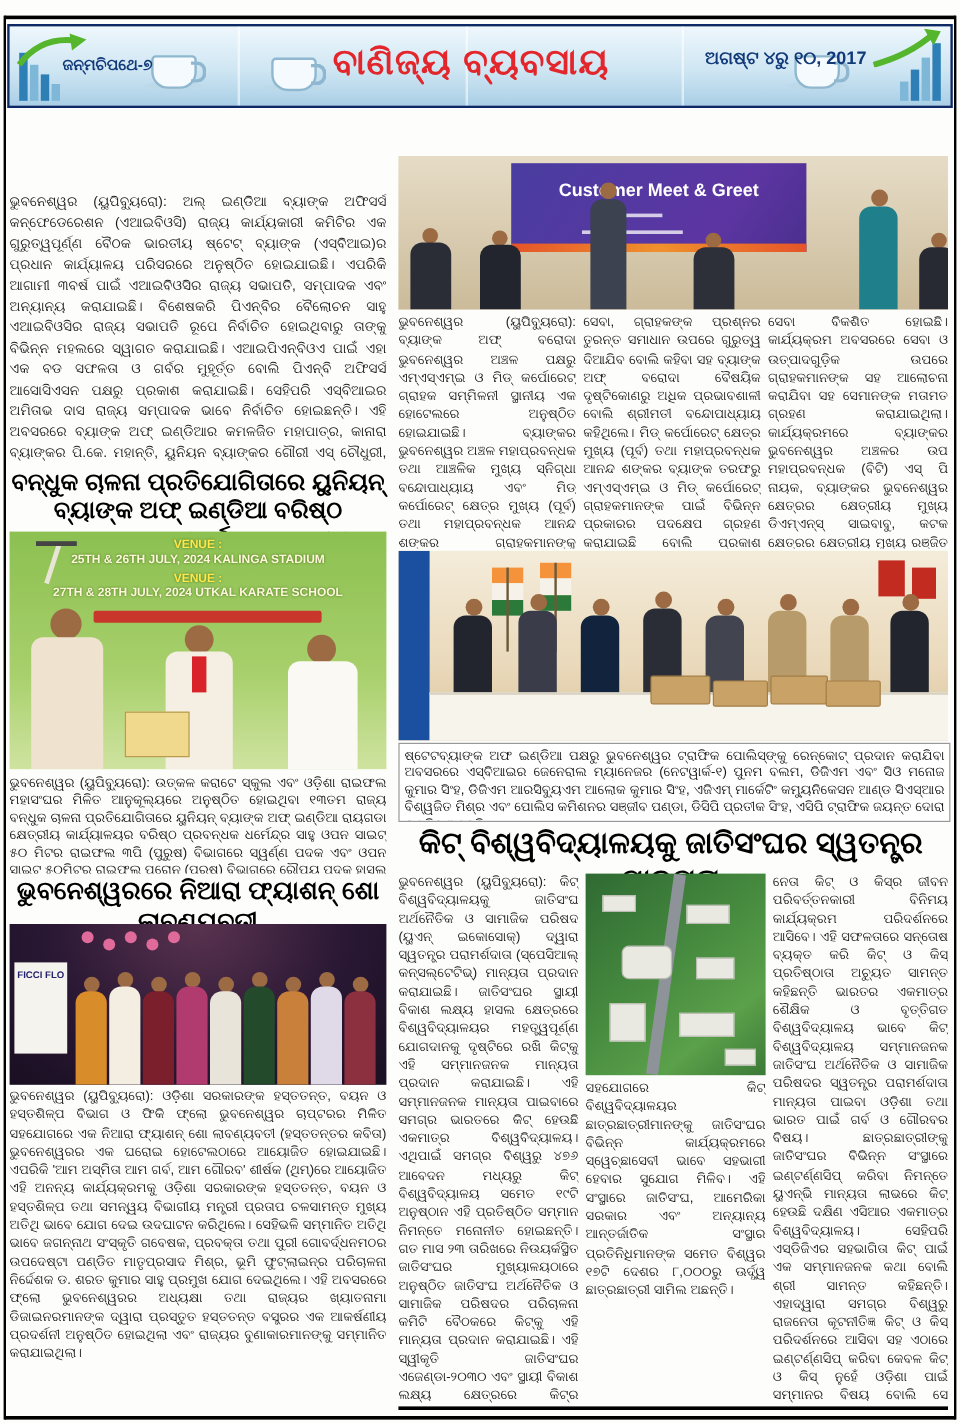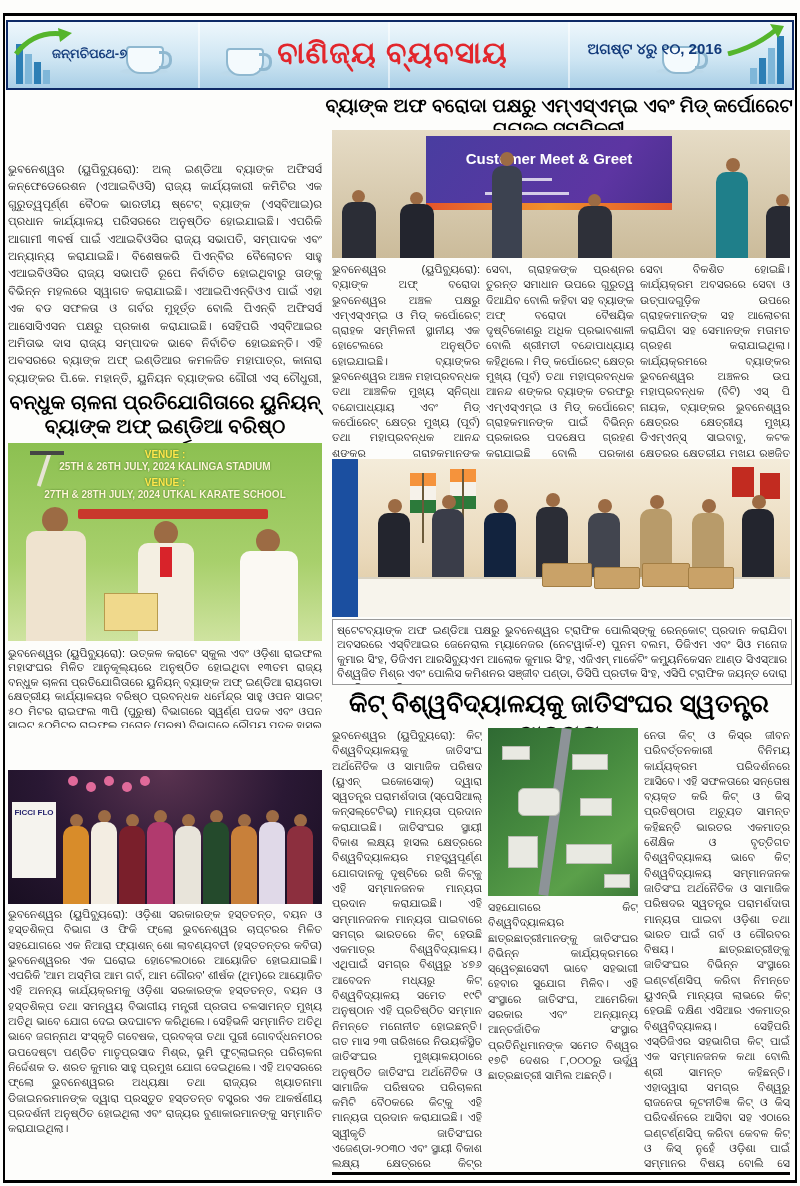--- a/index.html
+++ b/index.html
@@ -97,21 +97,21 @@
 
     <div class="mh-saucer" style="left:112px;top:46px"></div>
     <div class="mh-cup" style="left:118px;top:24px"></div>
     <div class="mh-saucer" style="left:212px;top:48px"></div>
     <div class="mh-cup" style="left:218px;top:26px"></div>
     <div class="mh-saucer" style="left:648px;top:46px"></div>
     <div class="mh-cup" style="left:654px;top:24px"></div>
 
     <div class="abs mh-side" style="left:44px;top:24px;font-size:13px">ଜନ୍ମଚିପଥେ-୭</div>
     <div class="abs mh-title" style="left:0;right:15px;top:14px;text-align:center;color:#e2262c">ବାଣିଜ୍ୟ ବ୍ୟବସାୟ</div>
-    <div class="abs mh-side" style="right:70px;top:18px;font-size:15px">ଅଗଷ୍ଟ ୪ରୁ ୧୦, 2016</div>
+    <div class="abs mh-side" style="right:70px;top:18px;font-size:15px">ଅଗଷ୍ଟ ୪ରୁ ୧୦, 2017</div>
   </div>
 
   <div class="abs bodytxt" style="left:8px;top:161px;width:314px;height:227px;font-size:11.5px;line-height:17.4px">ଭୁବନେଶ୍ୱର (ୟୁପିବ୍ୟୁରୋ): ଅଲ୍ ଇଣ୍ଡିଆ ବ୍ୟାଙ୍କ ଅଫିସର୍ସ କନ୍‌ଫେଡେରେଶନ (ଏଆଇବିଓସି) ରାଜ୍ୟ କାର୍ଯ୍ୟକାରୀ କମିଟିର ଏକ ଗୁରୁତ୍ୱପୂର୍ଣ୍ଣ ବୈଠକ ଭାରତୀୟ ଷ୍ଟେଟ୍ ବ୍ୟାଙ୍କ (ଏସ୍‌ବିଆଇ)ର ପ୍ରଧାନ କାର୍ଯ୍ୟାଳୟ ପରିସରରେ ଅନୁଷ୍ଠିତ ହୋଇଯାଇଛି। ଏପରିକି ଆଗାମୀ ୩ବର୍ଷ ପାଇଁ ଏଆଇବିଓସିର ରାଜ୍ୟ ସଭାପତି, ସମ୍ପାଦକ ଏବଂ ଅନ୍ୟାନ୍ୟ କରାଯାଇଛି। ବିଶେଷକରି ପିଏନ୍‌ବିର ବୈଲୋଚନ ସାହୁ ଏଆଇବିଓସିର ରାଜ୍ୟ ସଭାପତି ରୂପେ ନିର୍ବାଚିତ ହୋଇଥିବାରୁ ତାଙ୍କୁ ବିଭିନ୍ନ ମହଲରେ ସ୍ୱାଗତ କରାଯାଇଛି। ଏଆଇପିଏନ୍‌ବିଓଏ ପାଇଁ ଏହା ଏକ ବଡ ସଫଳତା ଓ ଗର୍ବର ମୁହୂର୍ତ୍ତ ବୋଲି ପିଏନ୍‌ବି ଅଫିସର୍ସ ଆସୋସିଏସନ ପକ୍ଷରୁ ପ୍ରକାଶ କରାଯାଇଛି। ସେହିପରି ଏସ୍‌ବିଆଇର ଅମିତାଭ ଦାସ ରାଜ୍ୟ ସମ୍ପାଦକ ଭାବେ ନିର୍ବାଚିତ ହୋଇଛନ୍ତି। ଏହି ଅବସରରେ ବ୍ୟାଙ୍କ ଅଫ୍ ଇଣ୍ଡିଆର କମଳଜିତ ମହାପାତ୍ର, କାନାରା ବ୍ୟାଙ୍କର ପି.କେ. ମହାନ୍ତି, ୟୁନିୟନ ବ୍ୟାଙ୍କର ଗୌରୀ ଏସ୍ ଚୌଧୁରୀ, ଇଣ୍ଡିଆନ୍ ବ୍ୟାଙ୍କର ସମିତ ପଟ୍ଟନାୟକ, ଆରଓବିର ସଚିତ ପଟ୍ଟନାୟକ, ୟୁକୋ ବ୍ୟାଙ୍କର ସୁକାନ୍ତ ଛାଟୋଇ, ଫେଡେରାଲ ବ୍ୟାଙ୍କର ସୌମେନ୍ଦ୍ର ଦଳାଇ, ଓଡ଼ିଶା ଗ୍ରାମ୍ୟ ବ୍ୟାଙ୍କର ବିରଜା କରଙ୍କ ସମେତ କାର୍ଯ୍ୟକାରୀ କମିଟିର ସଦସ୍ୟମାନେ ଉପସ୍ଥିତ ଥିଲେ। ଭାରତୀୟ ଷ୍ଟେଟ୍ ବ୍ୟାଙ୍କର ରାଜ୍ୟ ସାଧାରଣ ସମ୍ପାଦକ ଅରୁଣ କୁମାର ଏହି ବୈଠକ ପରିଚାଳନା ସହ ନିର୍ବାଚନକୁ ମଧ୍ୟ ସୁଚାରୁ ରୂପେ ପାଳନ କରିଥିଲେ।</div>
 
   <div class="abs headline" style="left:8px;top:390px;width:314px;font-size:20px">ବନ୍ଧୁକ ଚାଳନା ପ୍ରତିଯୋଗିତାରେ ୟୁନିୟନ୍ ବ୍ୟାଙ୍କ ଅଫ୍ ଇଣ୍ଡିଆ ବରିଷ୍ଠ ପ୍ରବନ୍ଧକଙ୍କ ସ୍ୱର୍ଣ୍ଣ ପଦକ ହାସଲ</div>
 
   <div class="photo ph-shoot" style="left:8px;top:443px;width:314px;height:198px">
     <div class="shoot-txt" style="top:6px">VENUE :</div>
     <div class="shoot-txt" style="top:18px;color:#fff7d9">25TH &amp; 26TH JULY, 2024 KALINGA STADIUM</div>
     <div class="shoot-txt" style="top:34px">VENUE :</div>
@@ -125,20 +125,21 @@
     <div class="person" style="left:18px;top:88px;width:60px;height:110px;background:#efe3cf"></div>
     <div class="head" style="left:146px;top:78px;width:24px;height:24px"></div>
     <div class="person" style="left:130px;top:100px;width:56px;height:98px;background:#f4efe2"></div>
     <div class="abs" style="left:152px;top:104px;width:12px;height:30px;background:#d8232a"></div>
     <div class="head" style="left:248px;top:86px;width:24px;height:24px"></div>
     <div class="person" style="left:232px;top:108px;width:58px;height:90px;background:#fbf9f3"></div>
     <div class="abs" style="left:96px;top:150px;width:52px;height:36px;background:#f0d98c;border:1px solid #b79b4e"></div>
   </div>
   <div class="abs caption" style="left:8px;top:646px;width:314px;height:82px">ଭୁବନେଶ୍ୱର (ୟୁପିବ୍ୟୁରୋ): ଉତ୍କଳ କରାଟେ ସ୍କୁଲ ଏବଂ ଓଡ଼ିଶା ରାଇଫଲ ମହାସଂଘର ମିଳିତ ଆନୁକୂଲ୍ୟରେ ଅନୁଷ୍ଠିତ ହୋଇଥିବା ୧୩ତମ ରାଜ୍ୟ ବନ୍ଧୁକ ଚାଳନା ପ୍ରତିଯୋଗିତାରେ ୟୁନିୟନ୍ ବ୍ୟାଙ୍କ ଅଫ୍ ଇଣ୍ଡିଆ ରାୟଗଡା କ୍ଷେତ୍ରୀୟ କାର୍ଯ୍ୟାଳୟର ବରିଷ୍ଠ ପ୍ରବନ୍ଧକ ଧର୍ମେନ୍ଦ୍ର ସାହୁ ଓପନ ସାଇଟ୍ ୫୦ ମିଟର ରାଇଫଲ ୩ପି (ପୁରୁଷ) ବିଭାଗରେ ସ୍ୱର୍ଣ୍ଣ ପଦକ ଏବଂ ଓପନ ସାଇଟ୍ ୫୦ମିଟର ରାଇଫଲ ପ୍ରୋନ୍ (ପୁରୁଷ) ବିଭାଗରେ ରୌପ୍ୟ ପଦକ ହାସଲ କରିଛନ୍ତି। ଏହି ସଫଳତା ପାଇଁ ଶ୍ରୀ ସାହୁଙ୍କୁ ଓଡ଼ିଶା ରାଇଫଲ ମହାସଂଘ ପକ୍ଷରୁ ସମ୍ମାନିତ କରାଯାଇଛି।</div>
 
+  <div class="abs headline" style="left:8px;top:730px;width:314px;font-size:21px">ଭୁବନେଶ୍ୱରରେ ନିଆରା ଫ୍ୟାଶନ୍ ଶୋ ଲାବଣ୍ୟବତୀ</div>
 
   <div class="photo ph-fash" style="left:8px;top:770px;width:314px;height:134px">
     <div class="garland" style="left:60px;top:6px"></div>
     <div class="garland" style="left:78px;top:12px"></div>
     <div class="garland" style="left:96px;top:6px"></div>
     <div class="garland" style="left:114px;top:12px"></div>
     <div class="garland" style="left:132px;top:6px"></div>
     <div class="fash-banner" style="left:4px;top:32px;width:44px;height:70px">FICCI FLO</div>
 
     <div class="head" style="left:62px;top:44px;width:13px;height:13px"></div>
@@ -155,21 +156,20 @@
     <div class="person" style="left:195px;top:52px;width:26px;height:82px;background:#244a2c"></div>
     <div class="head" style="left:230px;top:44px;width:13px;height:13px"></div>
     <div class="person" style="left:223px;top:56px;width:26px;height:78px;background:#c8803a"></div>
     <div class="head" style="left:258px;top:40px;width:13px;height:13px"></div>
     <div class="person" style="left:251px;top:52px;width:26px;height:82px;background:#e0d9e8"></div>
     <div class="head" style="left:286px;top:44px;width:13px;height:13px"></div>
     <div class="person" style="left:279px;top:56px;width:26px;height:78px;background:#8c2f3e"></div>
   </div>
   <div class="abs bodytxt" style="left:8px;top:907px;width:314px;height:271px">ଭୁବନେଶ୍ୱର (ୟୁପିବ୍ୟୁରୋ): ଓଡ଼ିଶା ସରକାରଙ୍କ ହସ୍ତତନ୍ତ, ବୟନ ଓ ହସ୍ତଶିଳ୍ପ ବିଭାଗ ଓ ଫିକି ଫ୍ଲୋ ଭୁବନେଶ୍ୱର ଚାପ୍ଟରର ମିଳିତ ସହଯୋଗରେ ଏକ ନିଆରା ଫ୍ୟାଶନ୍ ଶୋ ଲାବଣ୍ୟବତୀ (ହସ୍ତତନ୍ତର କବିତା) ଭୁବନେଶ୍ୱରର ଏକ ଘରୋଇ ହୋଟେଲଠାରେ ଆୟୋଜିତ ହୋଇଯାଇଛି। ଏପରିକି 'ଆମ ଅସ୍ମିତା ଆମ ଗର୍ବ, ଆମ ଗୌରବ' ଶୀର୍ଷକ (ଥିମ୍)ରେ ଆୟୋଜିତ ଏହି ଅନନ୍ୟ କାର୍ଯ୍ୟକ୍ରମକୁ ଓଡ଼ିଶା ସରକାରଙ୍କ ହସ୍ତତନ୍ତ, ବୟନ ଓ ହସ୍ତଶିଳ୍ପ ତଥା ସମନ୍ୱୟ ବିଭାଗୀୟ ମନ୍ତ୍ରୀ ପ୍ରତାପ ଚଳସାମନ୍ତ ମୁଖ୍ୟ ଅତିଥି ଭାବେ ଯୋଗ ଦେଇ ଉଦଘାଟନ କରିଥିଲେ। ସେହିଭଳି ସମ୍ମାନିତ ଅତିଥି ଭାବେ ଜଗନ୍ନାଥ ସଂସ୍କୃତି ଗବେଷକ, ପ୍ରବକ୍ତା ତଥା ପୁରୀ ଗୋବର୍ଦ୍ଧନମଠର ଉପଦେଷ୍ଟା ପଣ୍ଡିତ ମାତୃପ୍ରସାଦ ମିଶ୍ର, ଭୂମି ଫୁଟ୍‌ଲାଇନ୍‌ର ପରିଚାଳନା ନିର୍ଦ୍ଦେଶକ ଡ. ଶରତ କୁମାର ସାହୁ ପ୍ରମୁଖ ଯୋଗ ଦେଇଥିଲେ। ଏହି ଅବସରରେ ଫ୍ଲୋ ଭୁବନେଶ୍ୱରର ଅଧ୍ୟକ୍ଷା ତଥା ରାଜ୍ୟର ଖ୍ୟାତନାମା ଡିଜାଇନରମାନଙ୍କ ଦ୍ୱାରା ପ୍ରସ୍ତୁତ ହସ୍ତତନ୍ତ ବସ୍ତ୍ରର ଏକ ଆକର୍ଷଣୀୟ ପ୍ରଦର୍ଶନୀ ଅନୁଷ୍ଠିତ ହୋଇଥିଲା ଏବଂ ରାଜ୍ୟର ବୁଣାକାରମାନଙ୍କୁ ସମ୍ମାନିତ କରାଯାଇଥିଲା।</div>
 
-  <div class="abs headline" style="left:325px;top:94px;width:468px;font-size:19px">ବ୍ୟାଙ୍କ ଅଫ ବରୋଦା ପକ୍ଷରୁ ଏମ୍ଏସ୍ଏମ୍ଇ ଏବଂ ମିଡ୍ କର୍ପୋରେଟ ଗ୍ରାହକ ସମ୍ମିଳନୀ</div>
 
   <div class="photo ph-bob" style="left:332px;top:130px;width:458px;height:128px">
     <div class="bob-banner" style="left:94px;top:6px;width:246px;height:74px">
       <div class="line1">Customer Meet &amp; Greet</div>
       <div class="bob-sub" style="width:52px;top:42px"></div>
       <div class="bob-sub" style="width:84px;top:56px;left:24%"></div>
       <div class="bob-orange"></div>
     </div>
 
     <div class="head" style="left:168px;top:22px;width:14px;height:14px"></div>

